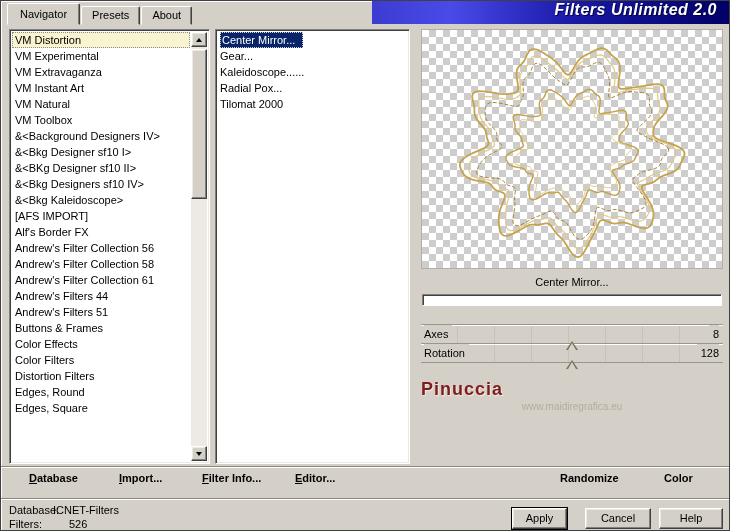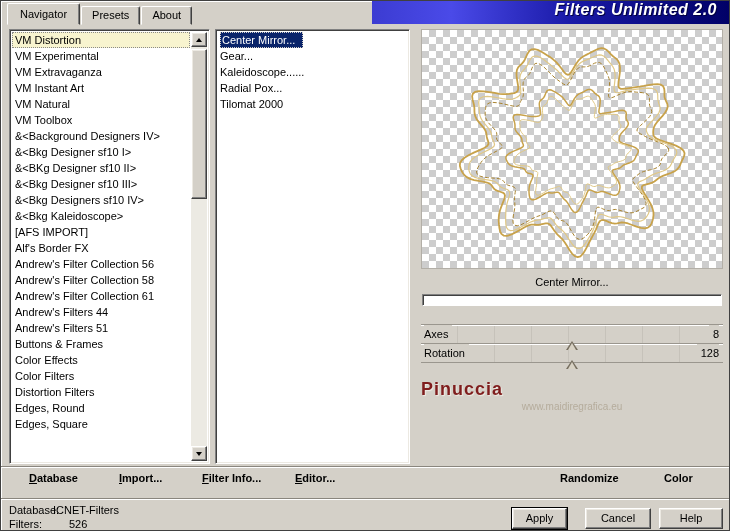--- a/index.html
+++ b/index.html
@@ -124,21 +124,20 @@
     <div>
         <div class="cat-item selected">VM Distortion</div>
         <div class="cat-item">VM Experimental</div>
         <div class="cat-item">VM Extravaganza</div>
         <div class="cat-item">VM Instant Art</div>
         <div class="cat-item">VM Natural</div>
         <div class="cat-item">VM Toolbox</div>
         <div class="cat-item">&amp;&lt;Background Designers IV&gt;</div>
         <div class="cat-item">&amp;&lt;Bkg Designer sf10 I&gt;</div>
         <div class="cat-item">&amp;&lt;BKg Designer sf10 II&gt;</div>
-        <div class="cat-item">&amp;&lt;Bkg Designer sf10 III&gt;</div>
         <div class="cat-item">&amp;&lt;Bkg Designers sf10 IV&gt;</div>
         <div class="cat-item">&amp;&lt;Bkg Kaleidoscope&gt;</div>
         <div class="cat-item">[AFS IMPORT]</div>
         <div class="cat-item">Alf's Border FX</div>
         <div class="cat-item">Andrew's Filter Collection 56</div>
         <div class="cat-item">Andrew's Filter Collection 58</div>
         <div class="cat-item">Andrew's Filter Collection 61</div>
         <div class="cat-item">Andrew's Filters 44</div>
         <div class="cat-item">Andrew's Filters 51</div>
         <div class="cat-item">Buttons &amp; Frames</div>

